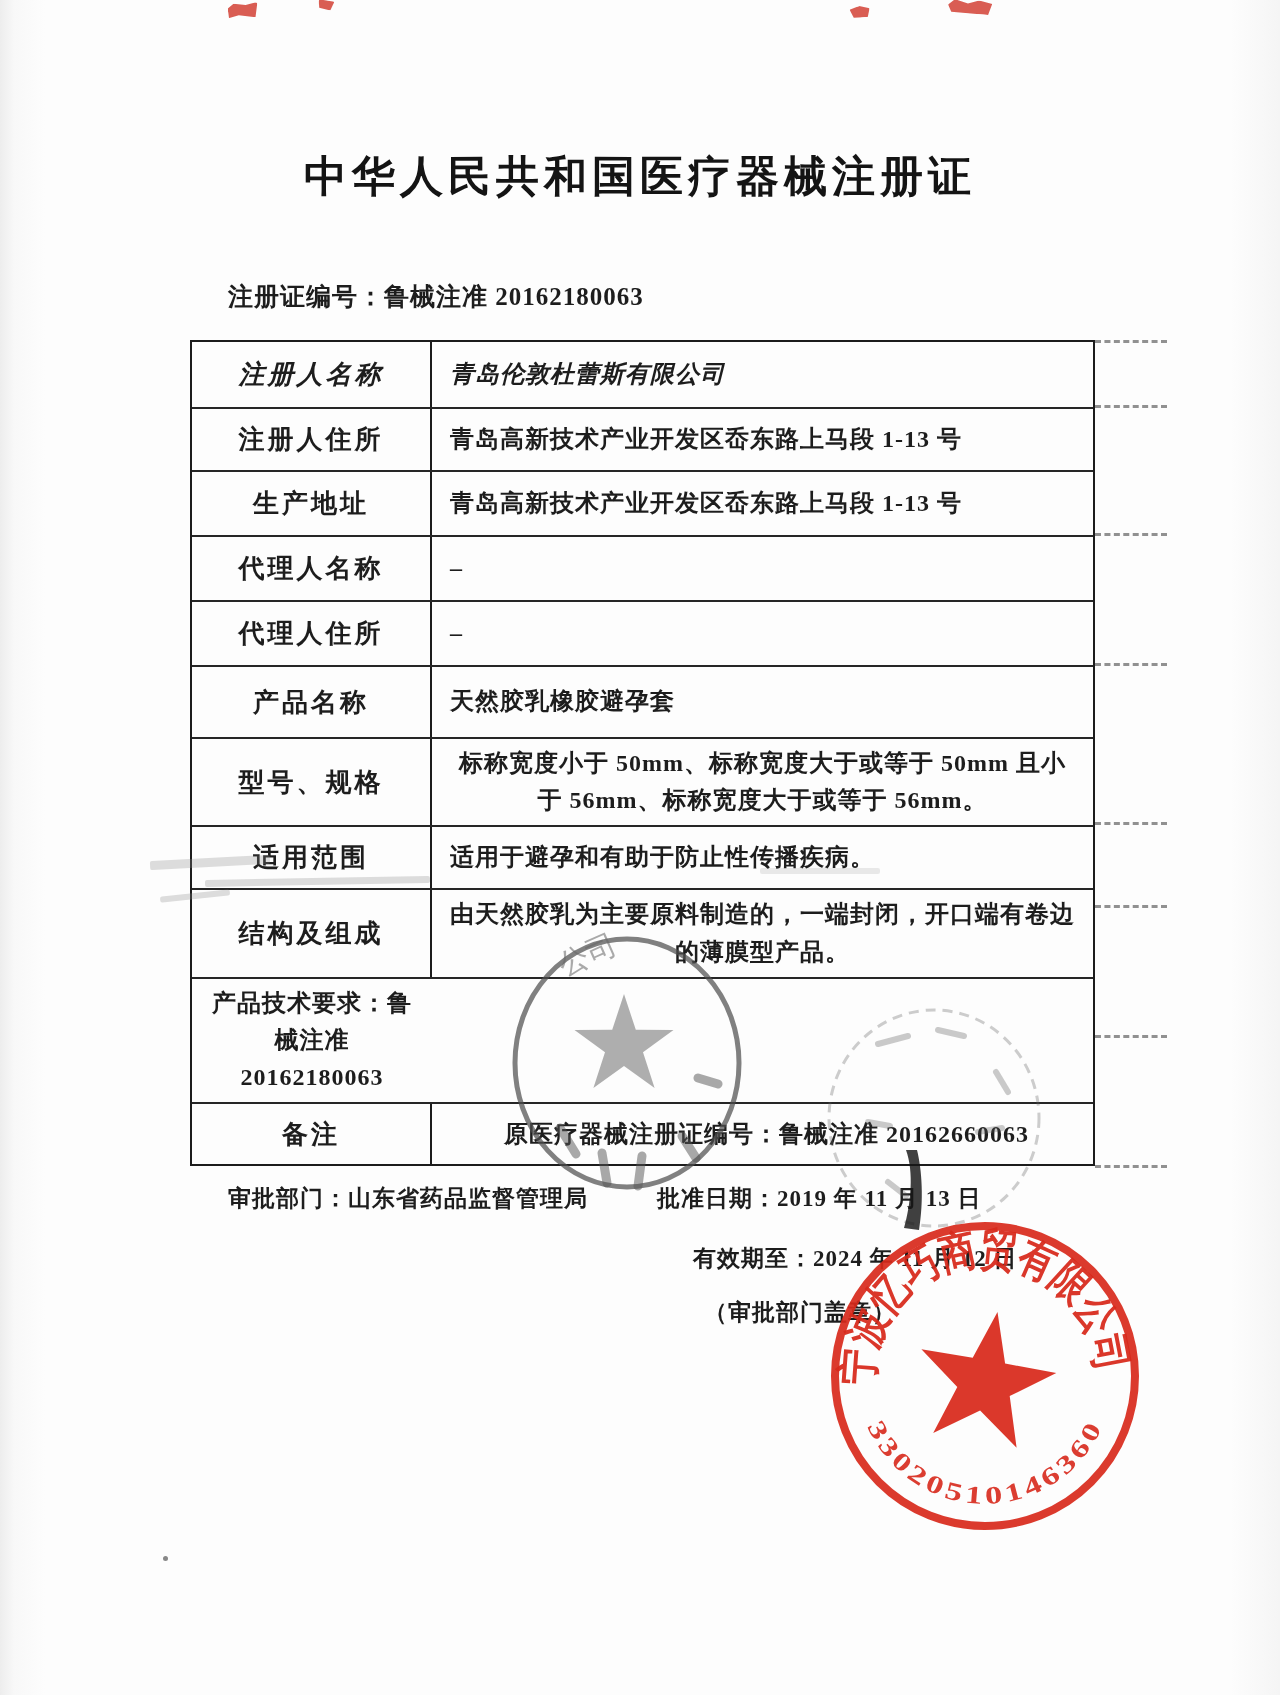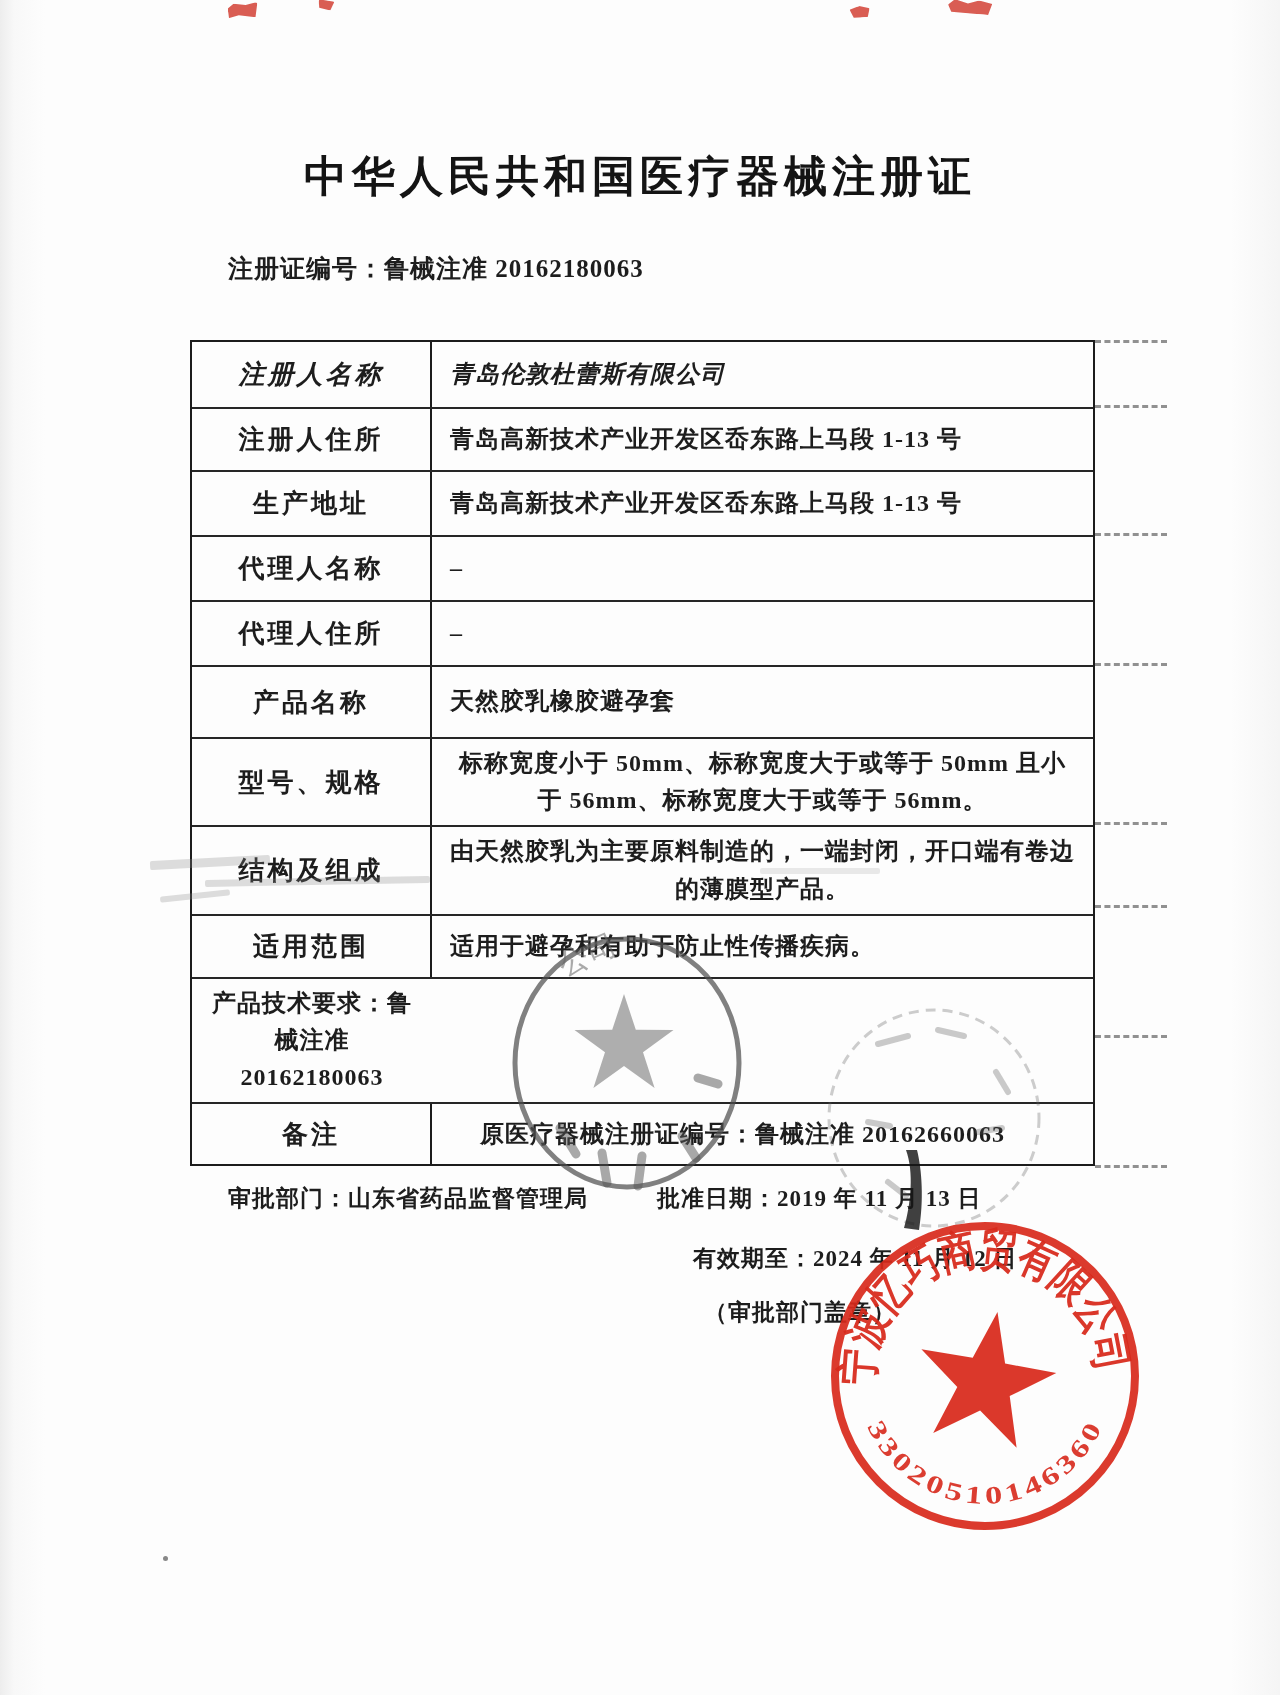--- a/index.html
+++ b/index.html
@@ -14,21 +14,21 @@
     color:#1d1d1d;
     overflow:hidden;
   }
   .title{
     position:absolute;left:0;top:148px;width:100%;
     margin:0;text-align:center;
     font-size:43px;font-weight:700;letter-spacing:5px;
     color:#141414;
   }
   .regno{
-    position:absolute;left:228px;top:252px;
+    position:absolute;left:228px;top:280px;
     font-size:25px;font-weight:700;letter-spacing:1px;
   }
   .cert-table{
     position:absolute;left:190px;top:340px;width:905px;
     border:2px solid #1c1c1c;
     box-sizing:border-box;
   }
   .row{
     display:grid;grid-template-columns:240px 1fr;
     border-top:2px solid #262626;
@@ -39,21 +39,21 @@
   .cell.label{
     justify-content:center;text-align:center;
     font-size:26px;font-weight:700;letter-spacing:3px;
     border-right:2px solid #1c1c1c;
     padding:4px 6px;
   }
   .cell.value{
     font-size:24px;font-weight:600;
     padding:6px 18px;line-height:1.55;letter-spacing:1px;
   }
-  .row.remark .value{padding-left:48px;border-radius:16px;}
+  .row.remark .value{padding-left:72px;border-radius:16px;}
   .footer-line{
     position:absolute;font-size:23px;font-weight:700;letter-spacing:1px;
   }
   .dept{left:228px;top:1183px;}
   .adate{left:657px;top:1183px;}
   .vdate{left:693px;top:1243px;}
   .sealnote{left:704px;top:1297px;font-weight:700;font-family:Liberation Mono, monospace;}
   
   .red-artifact{position:absolute;background:#d03428;opacity:.8;border-radius:3px;}
   .ra1{left:228px;top:3px;width:30px;height:15px;transform:rotate(-4deg);clip-path:polygon(0 30%,20% 0,60% 15%,100% 0,90% 100%,35% 80%,0 95%);}
@@ -105,27 +105,27 @@
       <div class="cell value">–</div>
     </div>
     <div class="row" style="min-height:72px">
       <div class="cell label">产品名称</div>
       <div class="cell value">天然胶乳橡胶避孕套</div>
     </div>
     <div class="row" style="min-height:87px">
       <div class="cell label">型号、规格</div>
       <div class="cell value">标称宽度小于 50mm、标称宽度大于或等于 50mm 且小于 56mm、标称宽度大于或等于 56mm。</div>
     </div>
+    <div class="row" style="min-height:63px">
+      <div class="cell label">适用范围</div>
+      <div class="cell value">适用于避孕和有助于防止性传播疾病。</div>
+    </div>
     <div class="row" style="min-height:83px">
       <div class="cell label">结构及组成</div>
       <div class="cell value">由天然胶乳为主要原料制造的，一端封闭，开口端有卷边的薄膜型产品。</div>
-    </div>
-    <div class="row" style="min-height:63px">
-      <div class="cell label">适用范围</div>
-      <div class="cell value">适用于避孕和有助于防止性传播疾病。</div>
     </div>
     <div class="row" style="min-height:67px">
       <div class="cell value">产品技术要求：鲁械注准 20162180063</div>
     </div>
     <div class="row remark" style="min-height:62px">
       <div class="cell label">备注</div>
       <div class="cell value">原医疗器械注册证编号：鲁械注准 20162660063</div>
     </div>
   </div>
 

